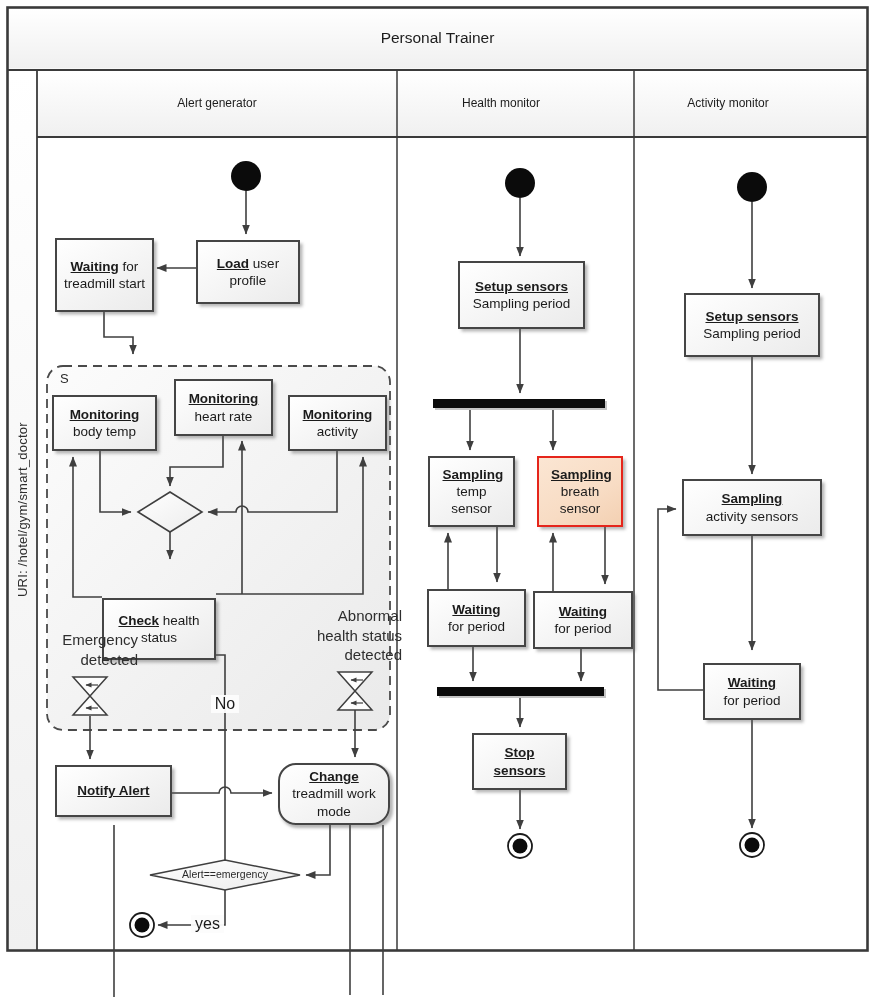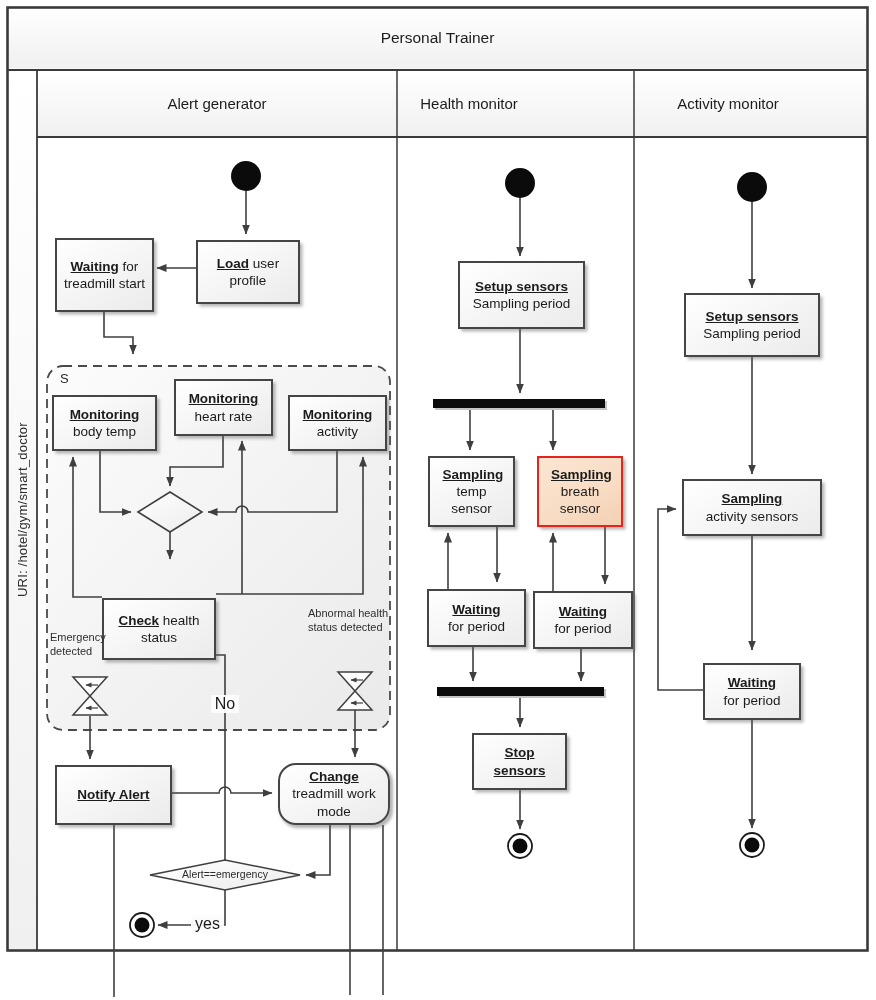--- a/index.html
+++ b/index.html
@@ -2,44 +2,44 @@
 <html><head>
 <meta charset="utf-8">
 <style>
   html,body{margin:0;padding:0;background:#ffffff;}
   .stage{
     position:relative;width:876px;height:1000px;overflow:hidden;
     font-family:"Liberation Sans",sans-serif;color:#1d1d1d;background:#fff;
   }
   .stage svg{position:absolute;left:0;top:0;}
   .abs{position:absolute;}
-  .center{display:flex;align-items:center;justify-content:center;text-align:left;}
+  .center{display:flex;align-items:center;justify-content:center;text-align:right;}
   .hdr-title{left:7px;top:24px;width:861px;height:28px;font-size:15.5px;color:#1c1c1c;}
-  .lane-label{top:88px;height:30px;font-size:15px;color:#1c1c1c;}
+  .lane-label{top:88px;height:30px;font-size:12px;color:#1c1c1c;}
   .vlabel{
     left:8px;top:70px;width:29px;height:880px;
     writing-mode:vertical-rl;transform:rotate(180deg);
     display:flex;align-items:center;justify-content:center;
     font-size:13px;color:#2e2e2e;letter-spacing:.2px;
   }
   .node{
     position:absolute;box-sizing:border-box;
     border:2px solid #454545;
     background:linear-gradient(150deg,#ffffff 0%,#f6f6f6 45%,#ebebeb 100%);
     box-shadow:2.5px 2.5px 3px rgba(90,90,90,.45);
     display:flex;align-items:center;justify-content:center;text-align:center;
     font-size:13.5px;line-height:1.28;color:#1b1b1b;padding:2px 3px;
   }
   .node .em{font-weight:bold;text-decoration:underline;}
   .node.stacked .em,.node.stacked .rest{display:block;}
   .node.hl{
     border:2.5px solid #e5251b;
     background:linear-gradient(150deg,#fbe6d3 0%,#f8dcc4 60%,#f3d0b2 100%);
   }
-  .tiny{font-size:11px;line-height:1.3;color:#2e2e2e;}
+  .tiny{font-size:15px;line-height:1.3;color:#2e2e2e;}
   .slabel{font-size:13px;color:#2a2a2a;}
   .edge-label{font-size:16px;color:#1b1b1b;background:rgba(252,252,252,.95);}
   .dec-label{font-size:10.5px;color:#2a2a2a;}
 </style>
 </head>
 <body>
 
 <div class="stage">
 
   <svg width="876" height="1000" viewBox="0 0 876 1000">
@@ -165,21 +165,21 @@
     </g>
     <g transform="translate(355,691)" stroke="#3f3f3f" stroke-width="1.5" fill="#fdfdfd">
       <path d="M-17,-19 H17 L-17,19 H17 Z"></path>
       <path d="M8,-11 H-4" stroke-width="1.2" marker-end="url(#arrS)"></path>
       <path d="M8,12 H-4" stroke-width="1.2" marker-end="url(#arrS)"></path>
     </g>
   </svg>
 
   <div class="abs center hdr-title">Personal Trainer</div>
   <div class="abs center lane-label" style="left:37px;width:360px;">Alert generator</div>
-  <div class="abs center lane-label" style="left:374px;width:190px;">Health monitor</div>
+  <div class="abs center lane-label" style="left:406px;width:190px;">Health monitor</div>
   <div class="abs center lane-label" style="left:598px;width:234px;padding-left:13px;">Activity monitor</div>
   <div class="vlabel abs">URI: /hotel/gym/smart_doctor</div>
   <div class="abs slabel" style="left:60px;top:371px;">S</div>
 
   <div class="node" style="left:196px;top:240px;width:104px;height:64px;">
     <span><span class="em">Load</span><span class="rest"> user profile</span></span>
   </div>
   <div class="node" style="left:55px;top:238px;width:99px;height:74px;">
     <span><span class="em">Waiting</span><span class="rest"> for treadmill start</span></span>
   </div>
@@ -197,21 +197,21 @@
   </div>
   <div class="node stacked" style="left:288px;top:395px;width:99px;height:56px;">
     <span>
         <span class="em">Monitoring</span>
         <span class="rest">activity</span>
       </span>
   </div>
   <div class="node" style="left:102px;top:566px;width:114px;height:62px;margin-top:32px;">
     <span><span class="em">Check</span><span class="rest"> health status</span></span>
   </div>
-  <div class="node" style="left:55px;top:765px;width:117px;height:60px;">
+  <div class="node" style="left:55px;top:765px;width:117px;height:52px;">
     <span><span class="em">Notify Alert</span><span class="rest"></span></span>
   </div>
   <div class="node stacked" style="left:278px;top:763px;width:112px;height:62px;border-radius:18px;">
     <span>
         <span class="em">Change</span>
         <span class="rest">treadmill work mode</span>
       </span>
   </div>
 
   <div class="abs center tiny" style="left:50px;top:630px;width:88px;">Emergency detected</div>

